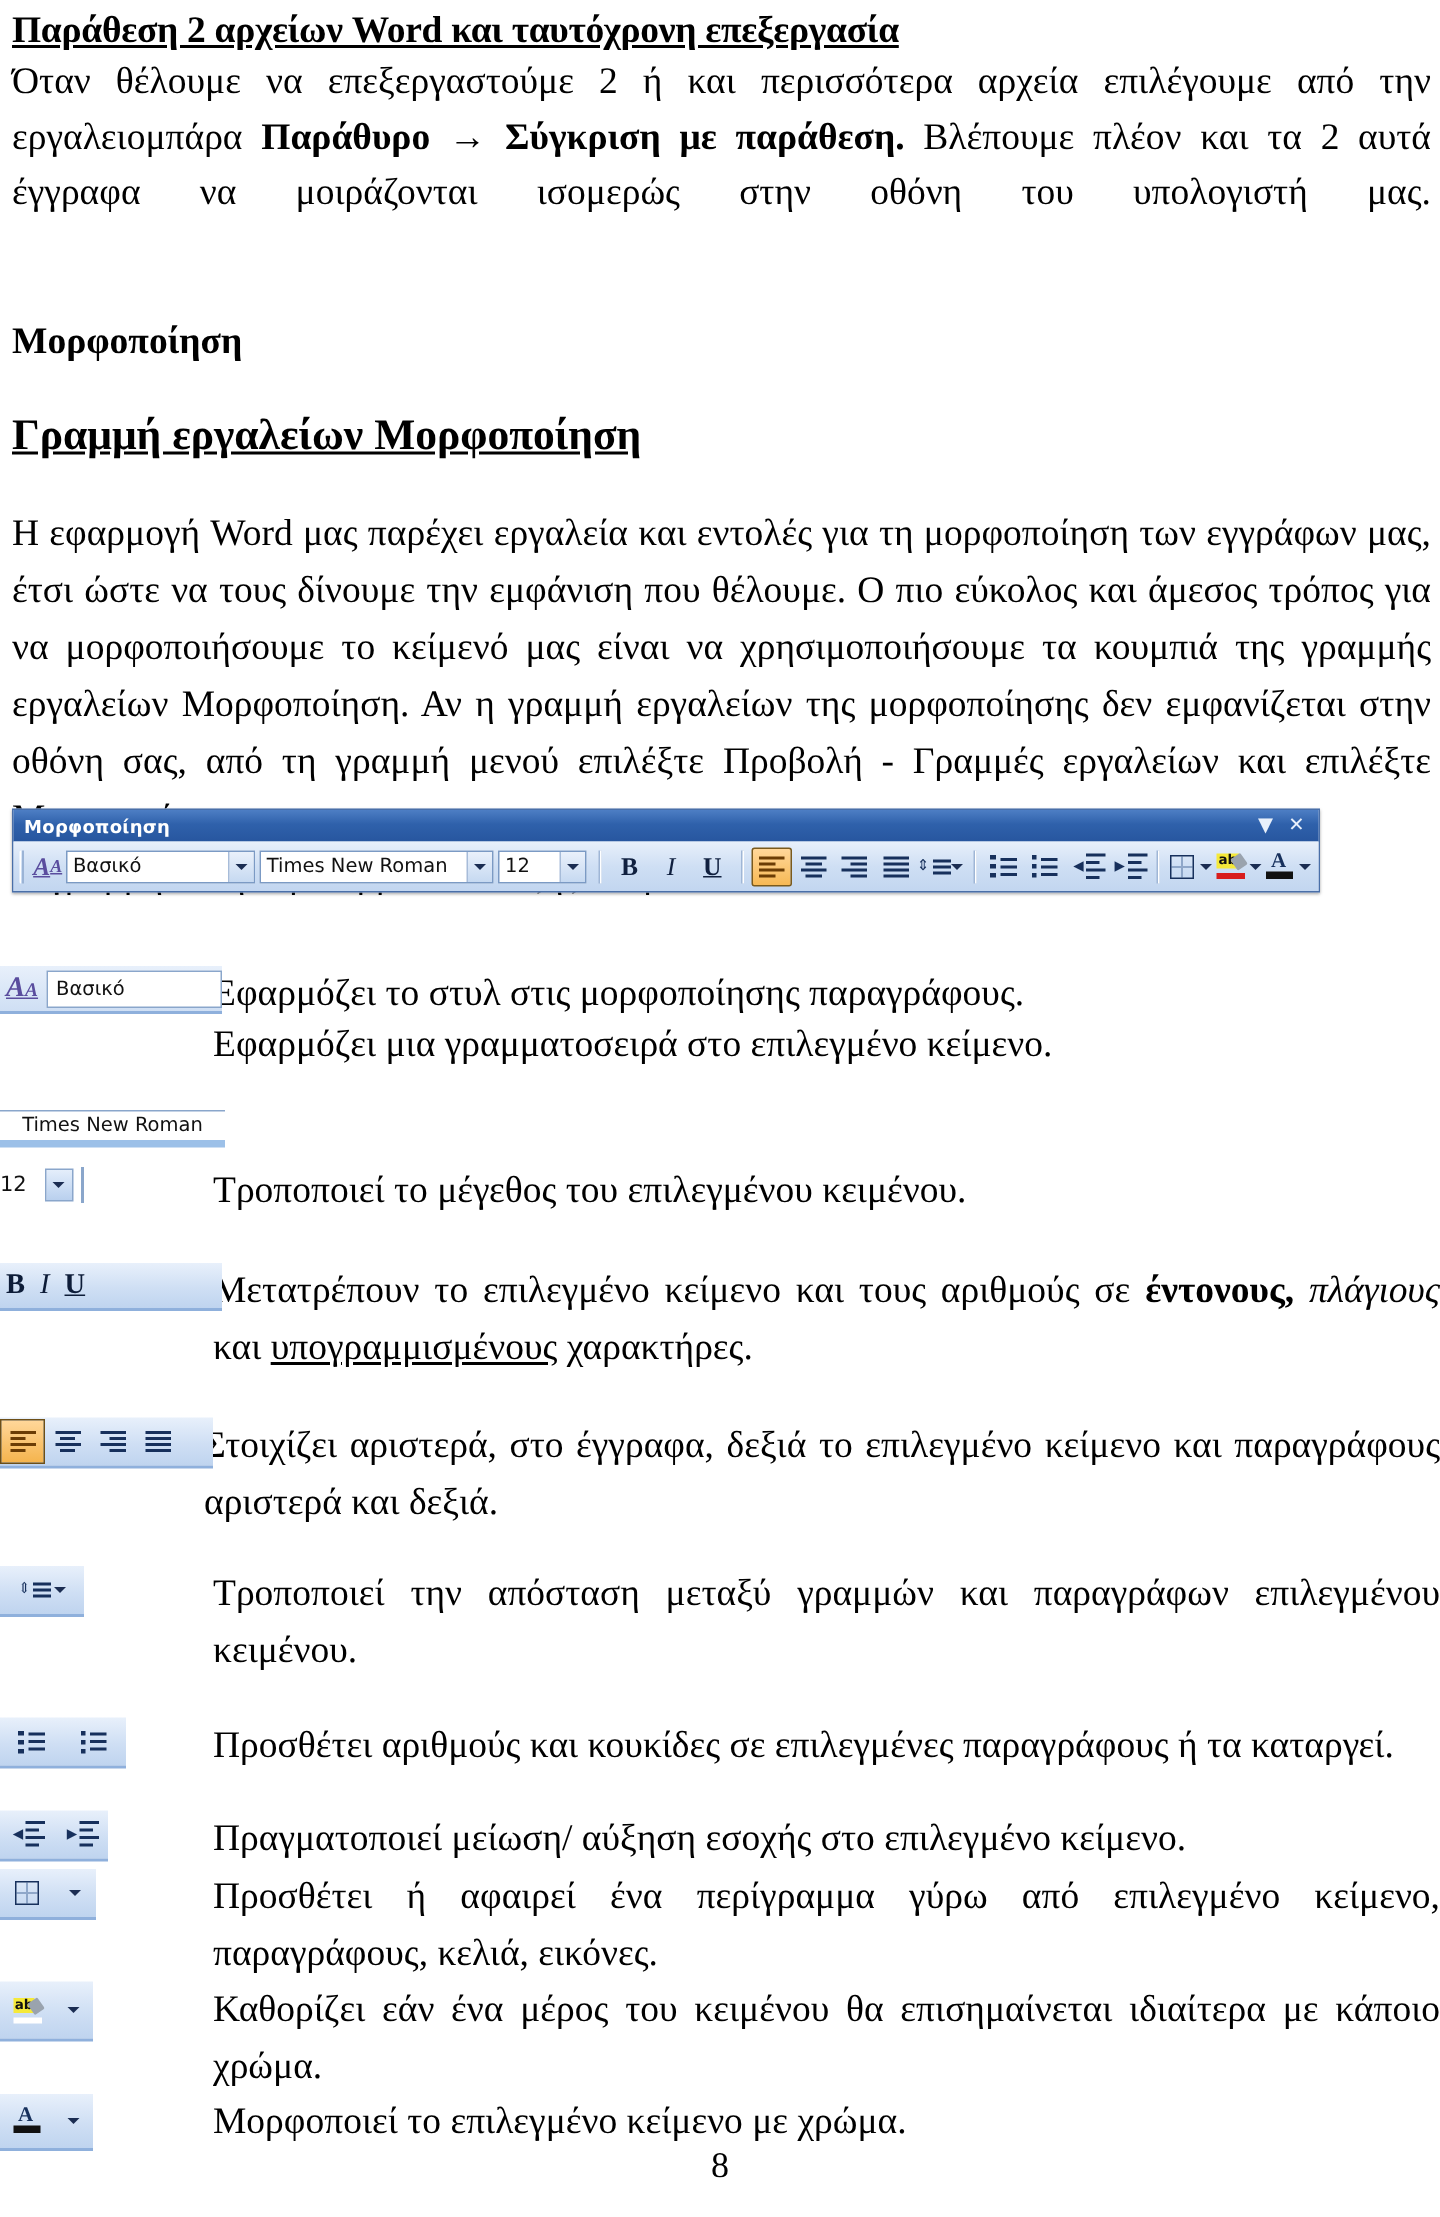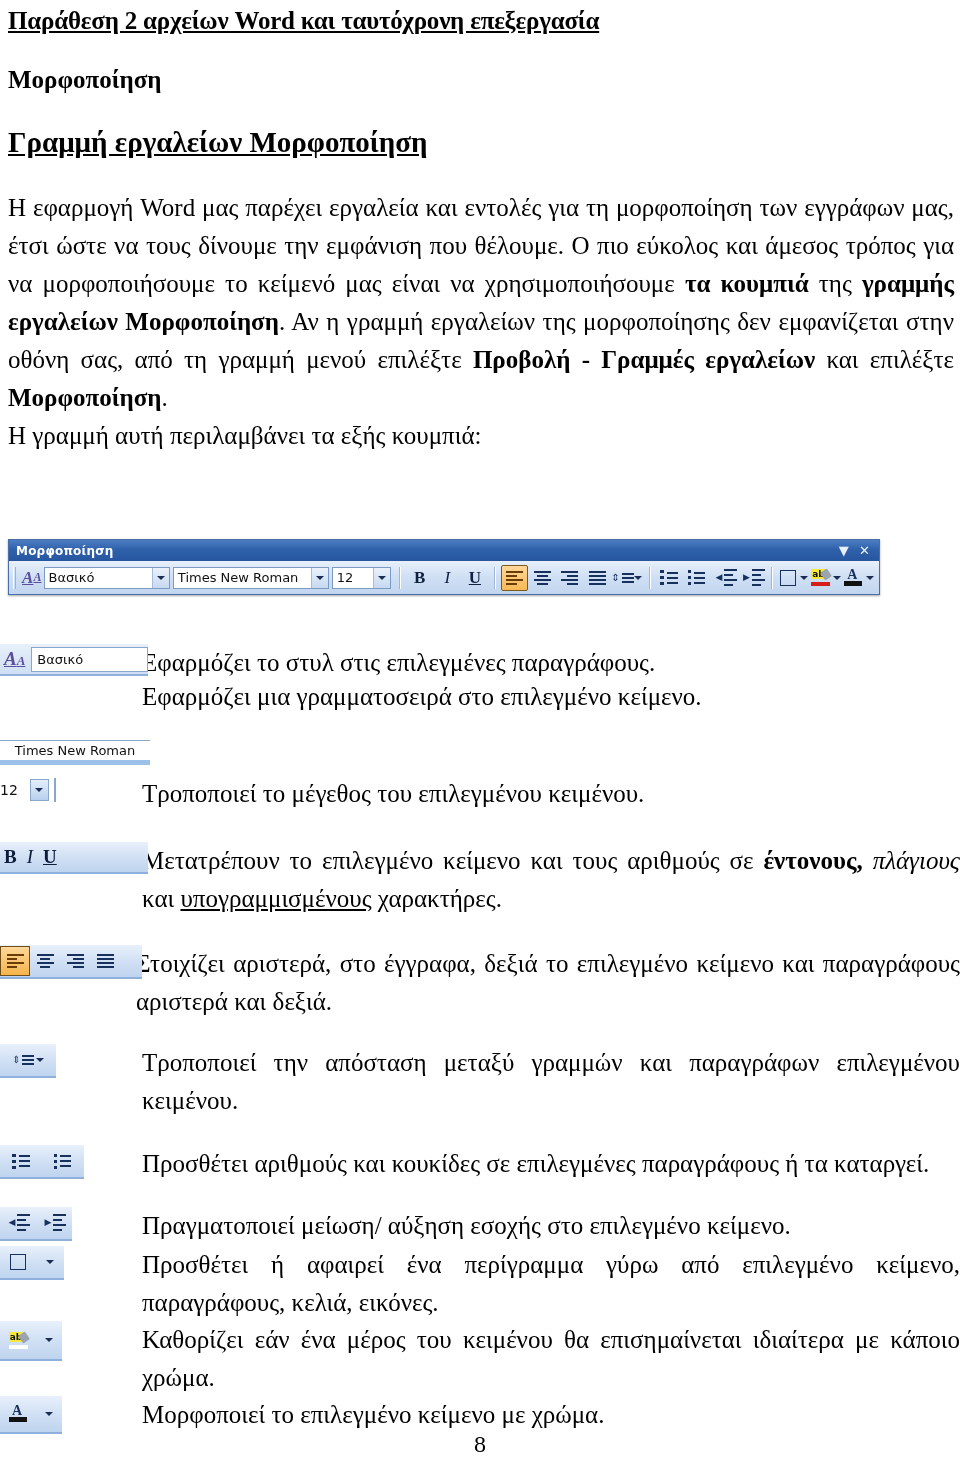--- a/index.html
+++ b/index.html
@@ -53,21 +53,21 @@
     text-decoration: underline;
     margin: 32px 0 0 0;
   }
 
   .body-para {
     font-size: 25px;
     line-height: 1.52;
     text-align: justify;
     margin: 30px 0 0 0;
   }
-  .body-para b { font-weight: bold; margin-top: 33px; }
+  .body-para b { font-weight: normal; margin-top: 33px; }
 
   .tail-line {
     font-size: 25px;
     line-height: 1.52;
     margin: 0;
     text-align: left;
   }
 
   
   .toolbar-shot {
@@ -332,20 +332,21 @@
     font-size: 24px;
   }
 </style>
 </head>
 <body>
 
 <div class="page">
 
   <div class="doc-title">Παράθεση 2 αρχείων Word και ταυτόχρονη επεξεργασία</div>
 
+  <p class="para j"><span>Όταν θέλουμε να επεξεργαστούμε 2 ή και περισσότερα αρχεία επιλέγουμε από την εργαλειομπάρα</span> <b>Παράθυρο → Σύγκριση με παράθεση.</b> <span>Βλέπουμε πλέον και τα 2 αυτά έγγραφα να μοιράζονται ισομερώς στην οθόνη του υπολογιστή μας.</span></p>
 
   <div class="h-section">Μορφοποίηση</div>
 
   <div class="h-sub">Γραμμή εργαλείων Μορφοποίηση</div>
 
   <p class="body-para"><span>Η εφαρμογή Word μας παρέχει εργαλεία και εντολές για τη μορφοποίηση των εγγράφων μας, έτσι ώστε να τους δίνουμε την εμφάνιση που θέλουμε. Ο πιο εύκολος και άμεσος τρόπος για να μορφοποιήσουμε το κείμενό μας είναι να χρησιμοποιήσουμε</span> <b>τα κουμπιά</b> <span>της</span> <b>γραμμής εργαλείων Μορφοποίηση</b><span>. Αν η γραμμή εργαλείων της μορφοποίησης δεν εμφανίζεται στην οθόνη σας, από τη γραμμή μενού επιλέξτε</span> <b>Προβολή - Γραμμές εργαλείων</b> <span>και επιλέξτε</span> <b>Μορφοποίηση</b><span>.</span></p>
 
   <p class="tail-line">Η γραμμή αυτή περιλαμβάνει τα εξής κουμπιά:</p>
 
   <div class="toolbar-shot">
@@ -524,21 +525,21 @@
 
   <div class="rows">
 
     <div class="row" style="margin-top:24px;">
       <div class="icon-cell" style="width:148px;">
         <div class="styleframe">
           <span class="aa">A<span style="font-size:13px">A</span></span>
           <span class="box">Βασικό</span>
         </div>
       </div>
-      <div class="desc" style="margin-left:-6px;">Εφαρμόζει το στυλ στις επιλεγμένες παραγράφους.</div>
+      <div class="desc" style="margin-left:-6px;">Εφαρμόζει το στυλ στις μορφοποίησης παραγράφους.</div>
     </div>
 
     <div class="row" style="margin-top:42px;">
       <div class="icon-cell" style="width:148px;">
         <div class="fontframe">
           <div class="line"></div>
           <div class="name">Times New Roman</div>
           <div class="base"></div>
         </div>
       </div>

